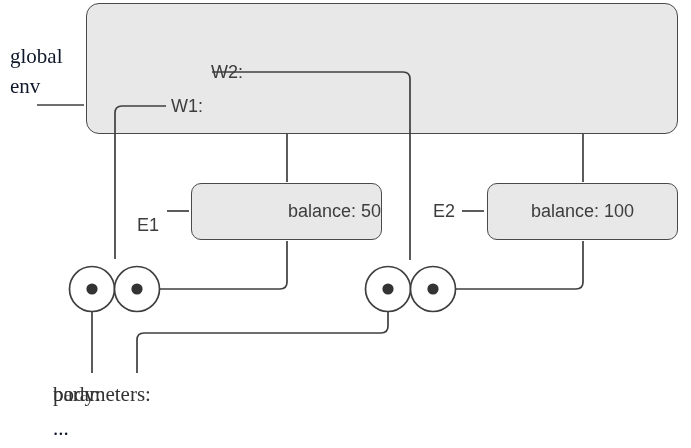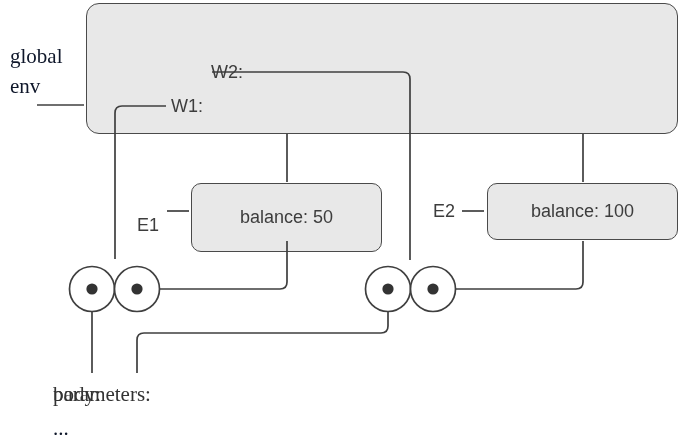--- a/index.html
+++ b/index.html
@@ -25,21 +25,21 @@
     left: 86px; top: 3px;
     width: 592px; height: 131px;
     border-radius: 13px;
   }
   .e-frame {
     border-radius: 10px;
     display: flex;
     align-items: center;
     justify-content: center;
   }
-  .e1-frame { left: 191px; top: 183px; width: 191px; height: 69px; }
+  .e1-frame { left: 191px; top: 183px; width: 191px; height: 57px; justify-content: flex-end; }
   .e2-frame { left: 487px; top: 183px; width: 191px; height: 57px; }
   .sans-text {
     position: absolute;
     font-family: "Liberation Sans", sans-serif;
     font-size: 18px;
     line-height: 18px;
     color: #3d3d3d;
     white-space: nowrap;
   }
   .frame-entry { left: 171px; }

